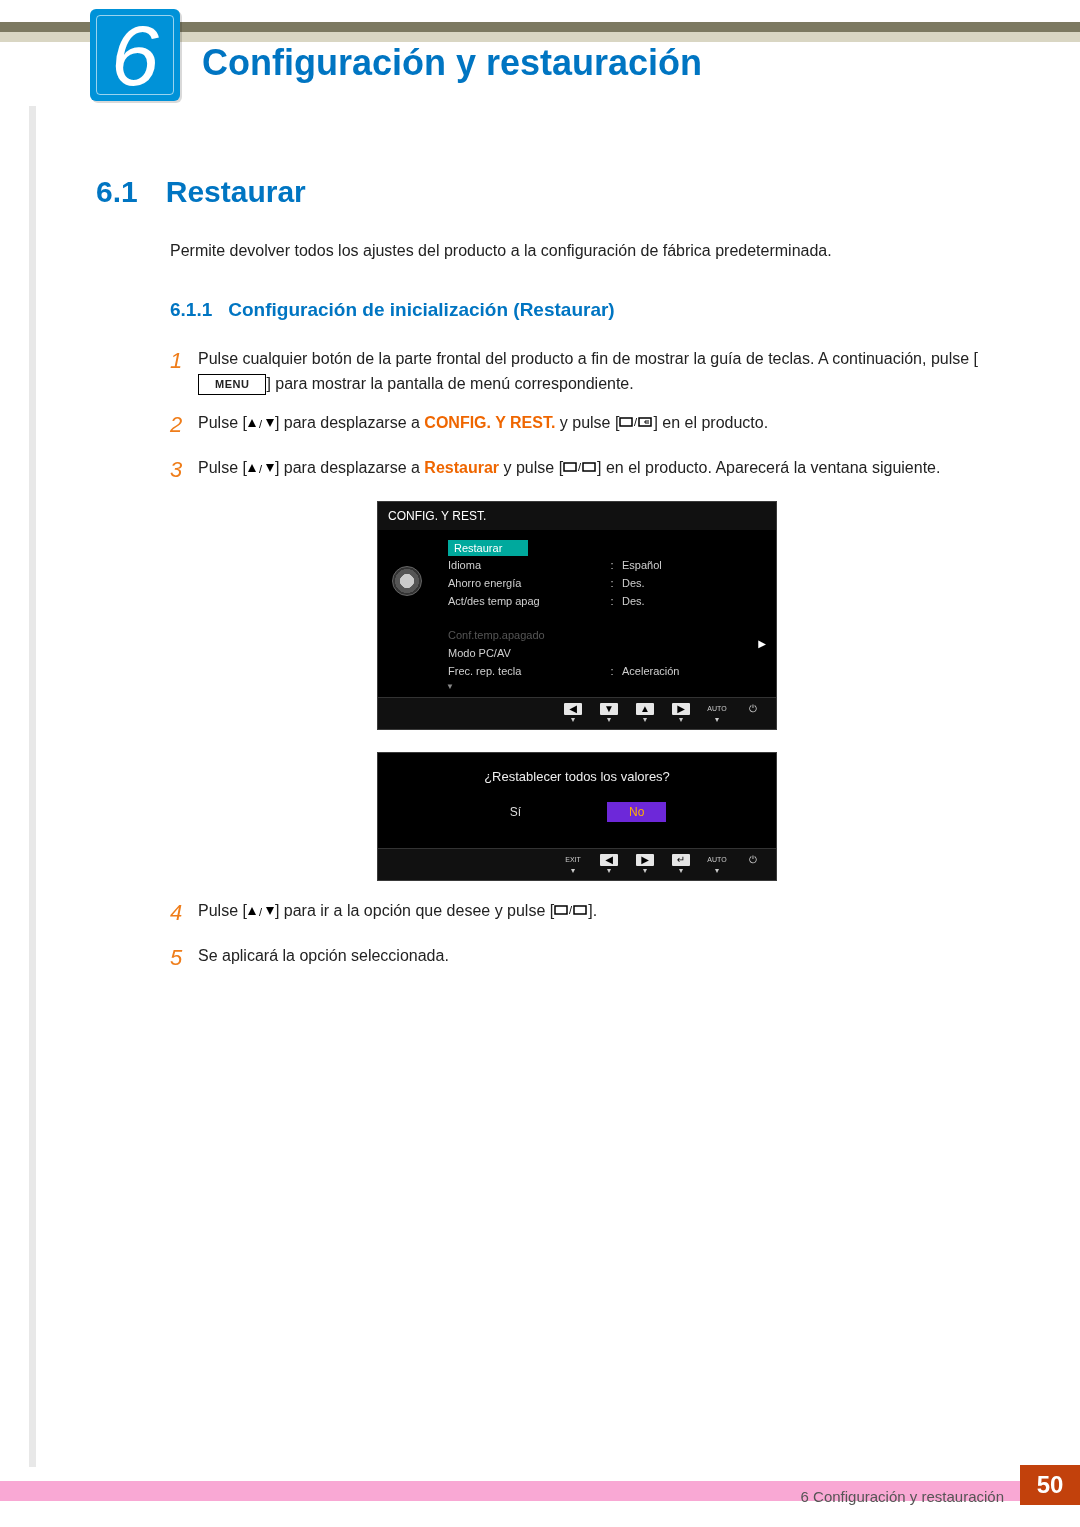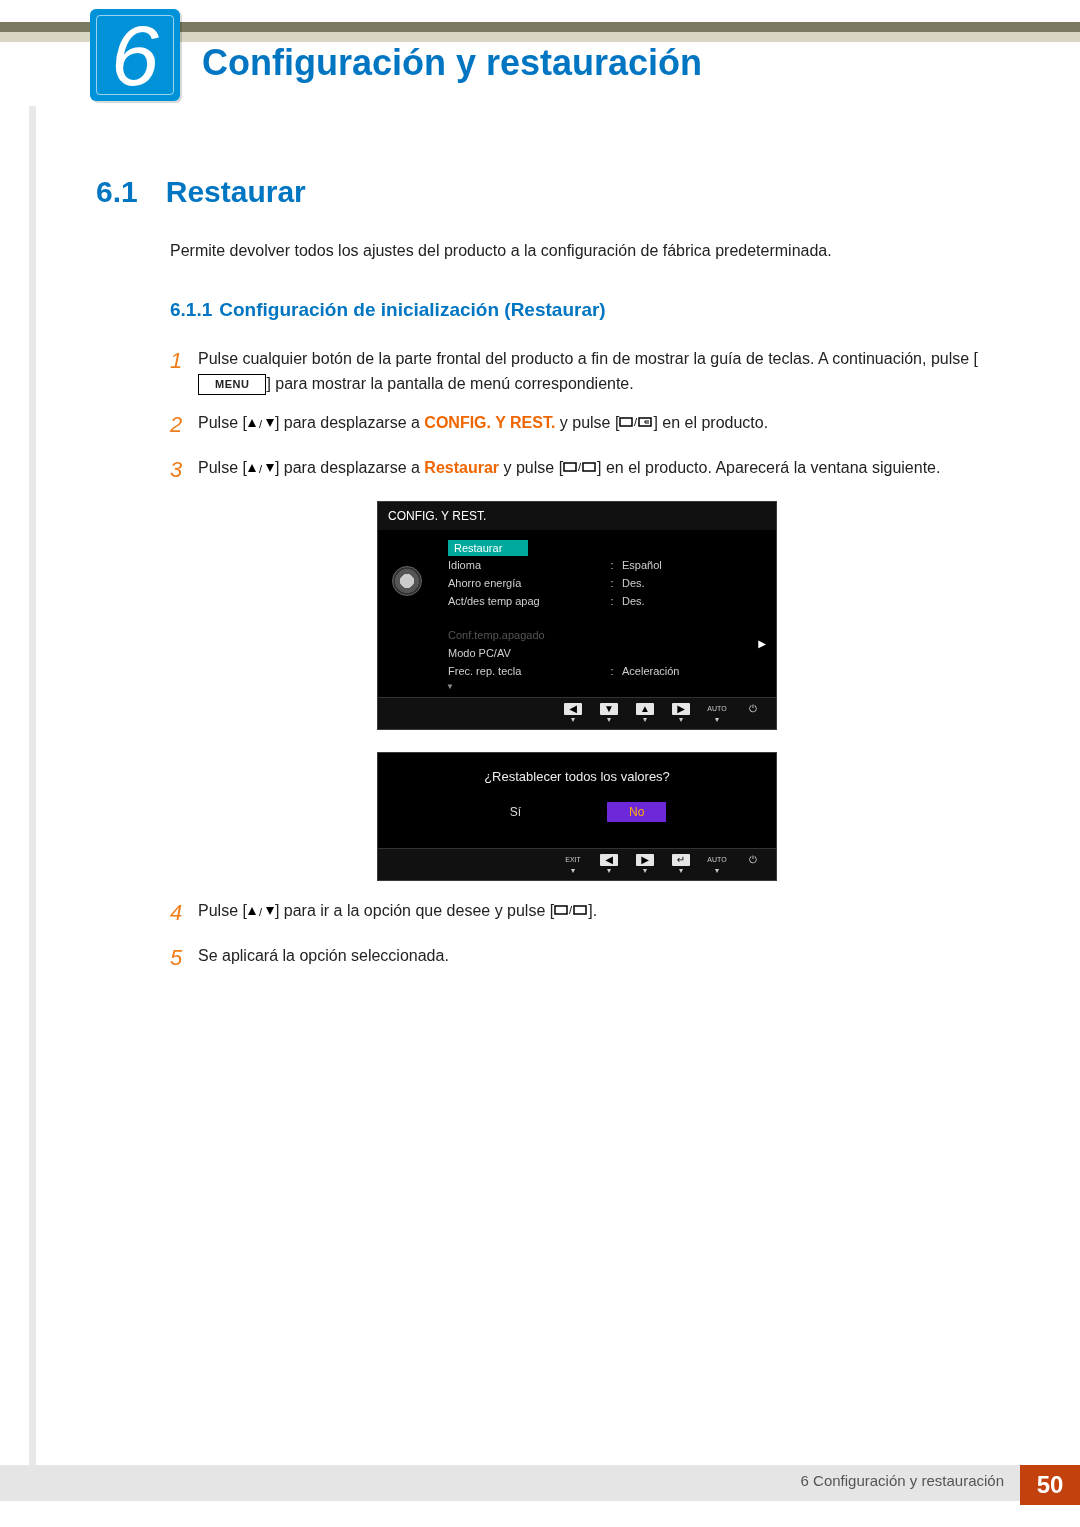--- a/index.html
+++ b/index.html
@@ -33,21 +33,21 @@
   .chapter-title {
     position:absolute; top:42px; left:202px;
     font-size:36px; font-weight:bold; color:#0075c2;
   }
   
   .content { position:absolute; top:175px; left:96px; right:96px; }
   .h1 { color:#0075c2; font-size:30px; font-weight:bold; margin-bottom:30px; }
   .h1 .num { margin-right:28px; }
   .desc { font-size:16px; color:#222; margin-left:74px; margin-bottom:36px; line-height:1.5; }
   .h2 { color:#0075c2; font-size:19px; font-weight:bold; margin-left:74px; margin-bottom:26px; }
-  .h2 .snum { margin-right:7px; }
+  .h2 .snum { margin-right:16px; }
   .steps { list-style:none; margin-left:74px; }
   .steps > li { display:flex; margin-bottom:14px; font-size:16px; color:#222; line-height:1.55; }
   .step-num { color:#ef7d1a; font-size:22px; font-style:italic; font-weight:400; width:28px; flex-shrink:0; margin-top:-3px;}
   .step-text { flex:1; }
   .menu-chip { display:inline-block; border:1px solid #000; font-size:11px; font-weight:bold; padding:1px 16px; vertical-align:1px; letter-spacing:0.5px;}
   .updown-icons svg { vertical-align:-2px; }
   .ef-orange { color:#ef6600; font-weight:bold; }
   
   .osd-wrap { margin-left:74px; display:flex; flex-direction:column; align-items:center; gap:22px; margin-top:10px; margin-bottom:18px;}
   .osd {
@@ -73,21 +73,21 @@
   .osd .navbar .btn { display:flex; flex-direction:column; align-items:center; color:#ccc; font-size:8px; width:26px;}
   .osd .navbar .btn .ic { background:#e6e6e6; color:#000; width:18px; height:12px; display:flex;align-items:center;justify-content:center; font-size:10px; border-radius:1px;}
   .osd .navbar .btn.auto .ic{ width:30px; font-size:7px; background:transparent; color:#ccc;}
   .osd .navbar .btn.exit .ic{ width:28px; font-size:7px; background:transparent; color:#ccc;}
   .osd2 .body2{ padding:16px 10px 10px; text-align:center;}
   .osd2 .q { color:#eee; font-size:13px; margin-bottom:18px;}
   .osd2 .opts { display:flex; justify-content:center; gap:64px; margin-bottom:16px;}
   .osd2 .opt { font-size:12px; color:#ddd; padding:3px 22px;}
   .osd2 .opt.sel { background:#6d28d9; color:#ffb100; }
   
-  .footer-bar { position:absolute; left:0; right:0; bottom:26px; height:36px; background:#e5e5e5;}
+  .footer-bar { position:absolute; left:0; right:0; bottom:26px; height:20px; background:#f9a8d4;}
   .footer-bar .txt { position:absolute; right:76px; top:7px; font-size:15px; color:#555;}
   .page-num { position:absolute; right:0; bottom:22px; width:60px; height:40px; background:#c2410c; color:#fff; display:flex;align-items:center;justify-content:center; font-size:24px; font-weight:bold;}
   .side-strip { position:absolute; left:29px; top:106px; bottom:60px; width:7px; background:#e8e8e8;}
 </style>
 </head>
 <body>
 
 <div class="page">
   <div class="top-dark"></div>
   <div class="top-light"></div>

